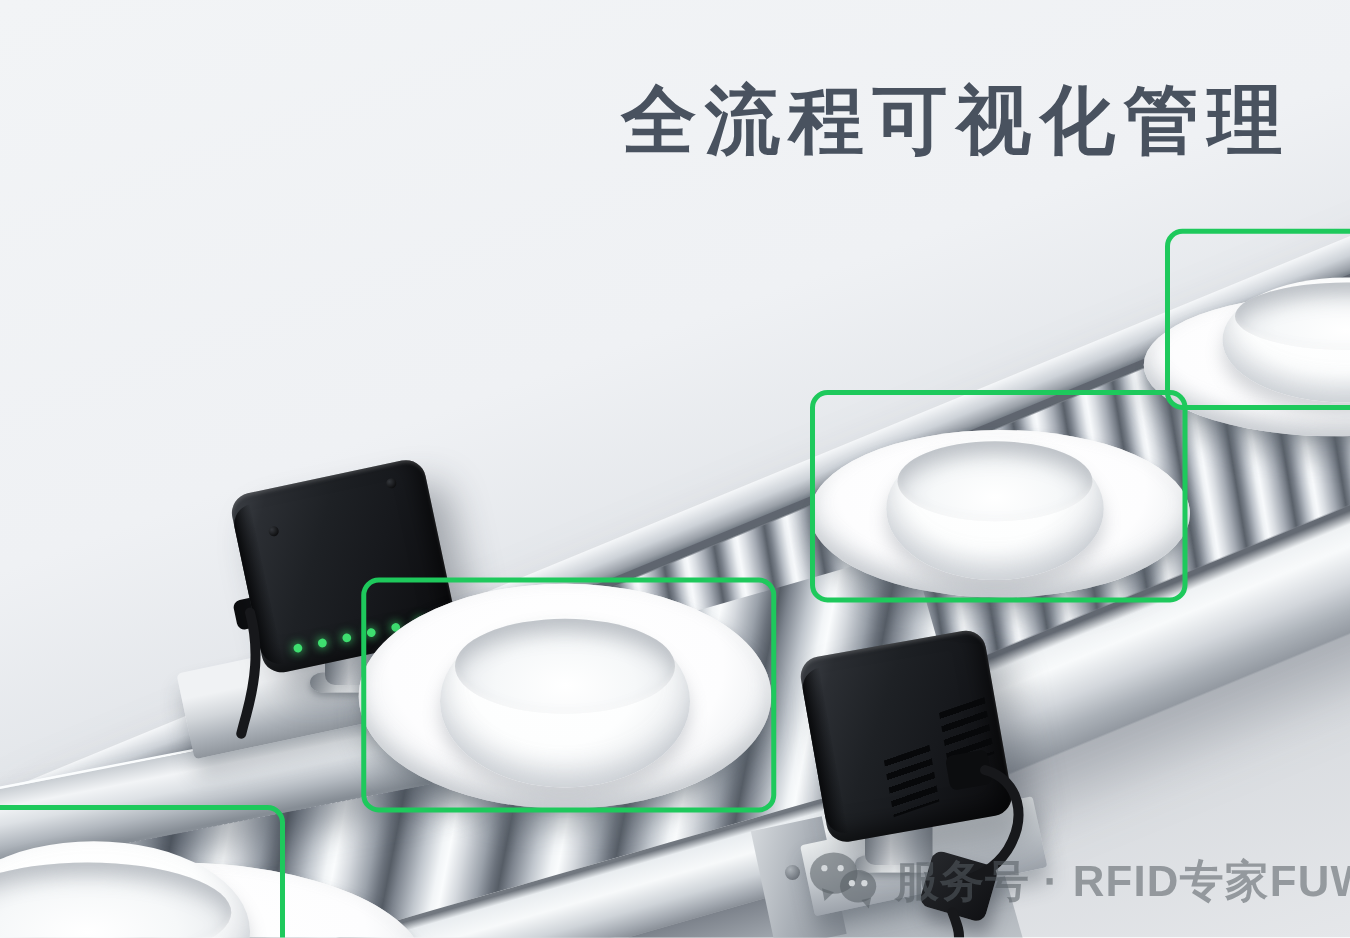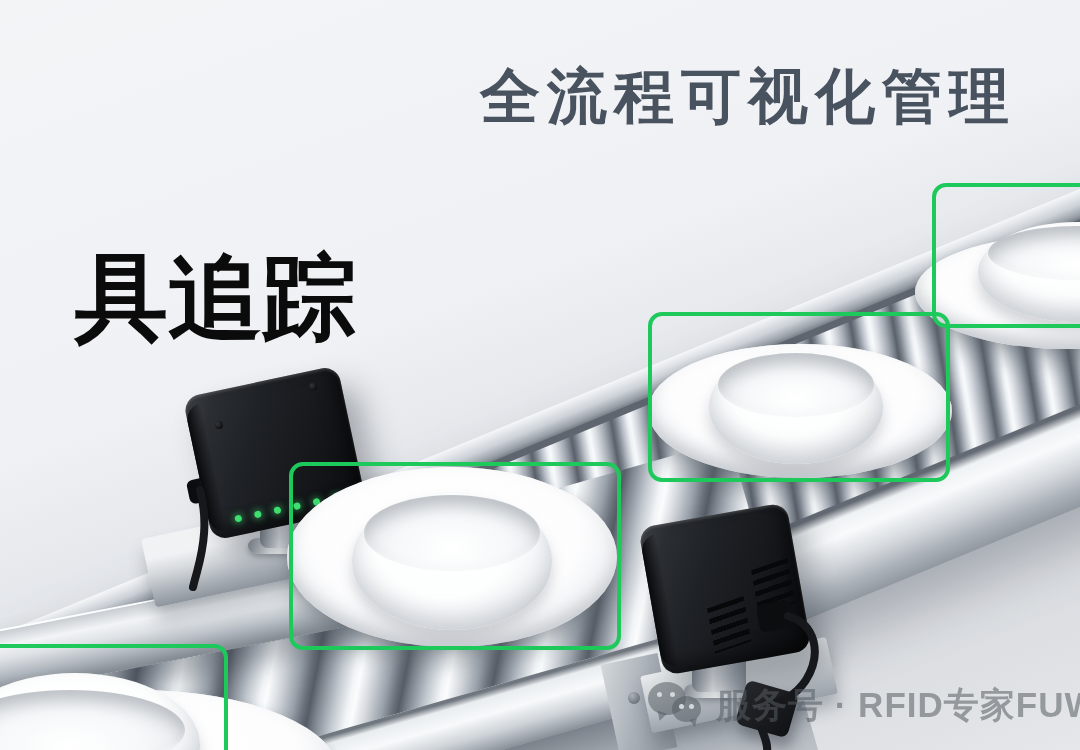--- a/index.html
+++ b/index.html
@@ -211,18 +211,17 @@
   </div>
 
   <div id="boxes">
       <div class="dbox" style="left: 932px; top: 183px; width: 210px; height: 145px;"></div>
       <div class="dbox" style="left: 648px; top: 312px; width: 302px; height: 170px;"></div>
       <div class="dbox" style="left: 289px; top: 462px; width: 332px; height: 188px;"></div>
       <div class="dbox" style="left: -60px; top: 644px; width: 288px; height: 170px;"></div>
     </div>
 
   <div class="title" style="color: rgb(11, 11, 12);">
-    <div style="position:static;">具追踪</div>
     
   </div>
-  <div class="subtitle" style="color: rgb(73, 82, 95);">全流程可视化管理</div>
+  <div class="subtitle" style="color: rgb(73, 82, 95); margin-left: 17px;">全流程可视化管理</div>
 
 </div>
 
 </body></html>

